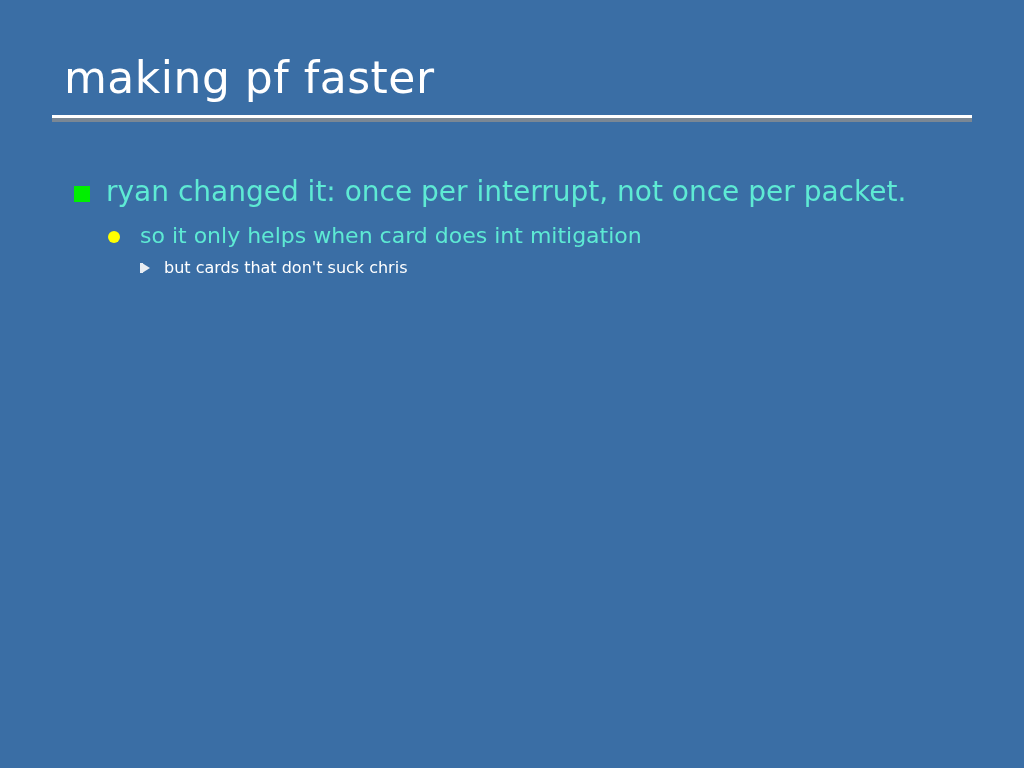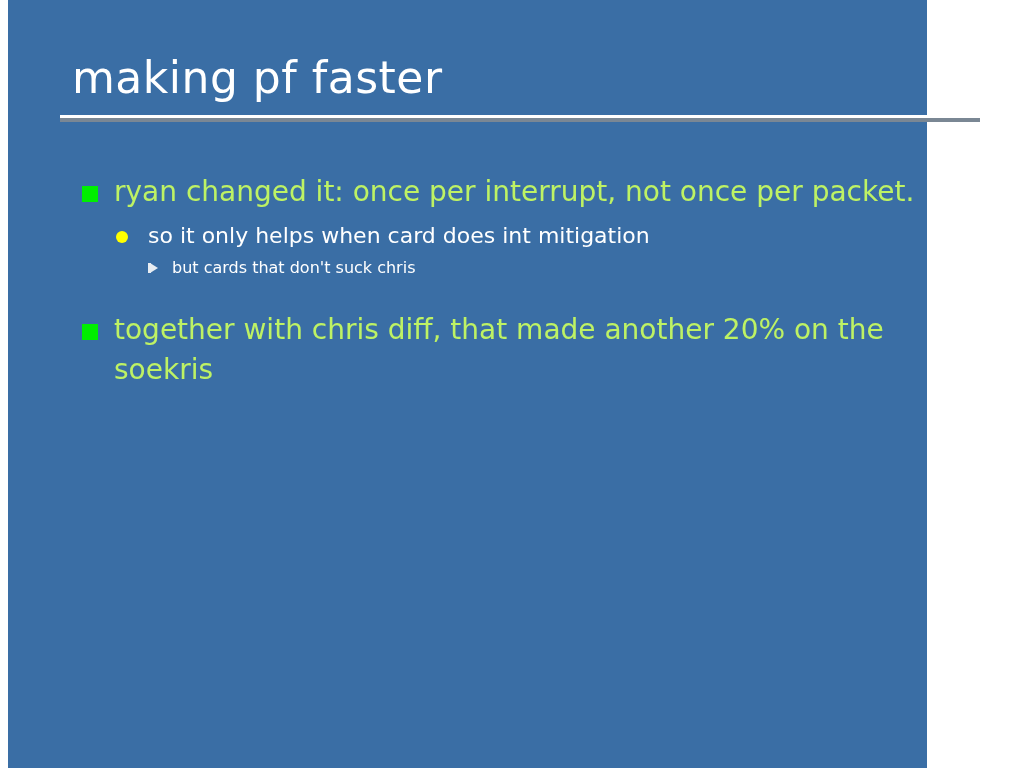--- a/index.html
+++ b/index.html
@@ -8,25 +8,24 @@
   }
   body {
     width: 1024px;
     height: 768px;
     overflow: hidden;
     font-family: "DejaVu Sans", sans-serif;
   }
 
   .slide {
     position: relative;
-    width: 919px;
+    width: 1024px;
     height: 768px;
     background: #3a6ea5;
     box-sizing: border-box;
-    margin-left: 8px;
   }
 
   
   .title-block {
     position: absolute;
     left: 52px;
     top: 52px;
     width: 920px;
   }
   .slide-title {
@@ -69,42 +68,42 @@
     position: relative;
     display: block;
   }
 
   
   .lvl1 {
     padding-left: 34px;
     margin-bottom: 4px;
   }
   .lvl1 .btext {
-    color: #bef264;
+    color: #5eead4;
     font-family: "DejaVu Sans", sans-serif;
     font-size: 28px;
     line-height: 40px;
     font-weight: 400;
   }
   .marker-square {
     position: absolute;
     left: 2px;
     top: 14px;
     width: 16px;
     height: 16px;
     background: #00ef00;
   }
 
   
   .lvl2 {
     padding-left: 68px;
     margin-top: 8px;
   }
   .lvl2 .btext {
-    color: #ffffff;
+    color: #5eead4;
     font-family: "DejaVu Sans", sans-serif;
     font-size: 22px;
     line-height: 32px;
     font-weight: 400;
   }
   .marker-dot {
     position: absolute;
     left: 36px;
     top: 11px;
     width: 12px;
@@ -172,20 +171,16 @@
     </div>
 
     <div class="bullet lvl3">
       <span class="marker-tri-bar"></span>
       <span class="marker-tri"></span>
       <span class="btext">but cards that don't suck chris</span>
     </div>
 
     <div class="group-gap"></div>
 
-    <div class="bullet lvl1">
-      <span class="marker-square"></span>
-      <span class="btext">together with chris diff, that made another 20% on the soekris</span>
-    </div>
 
   </div>
 
 </div>
 
 </body></html>

